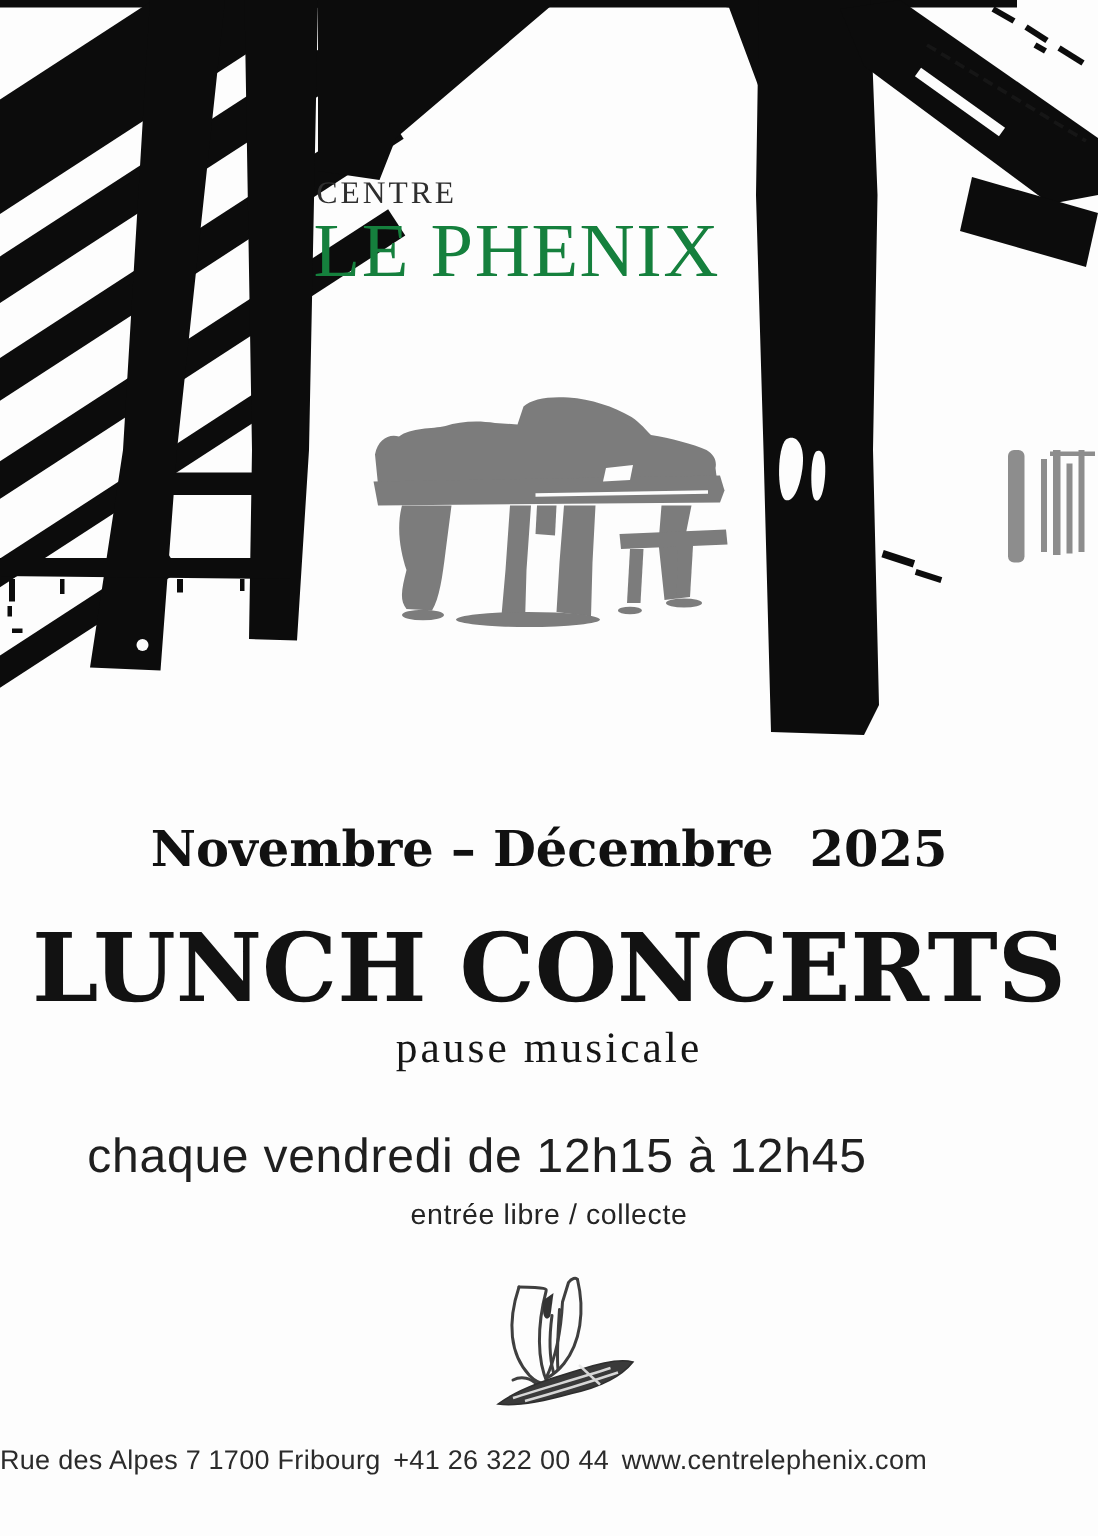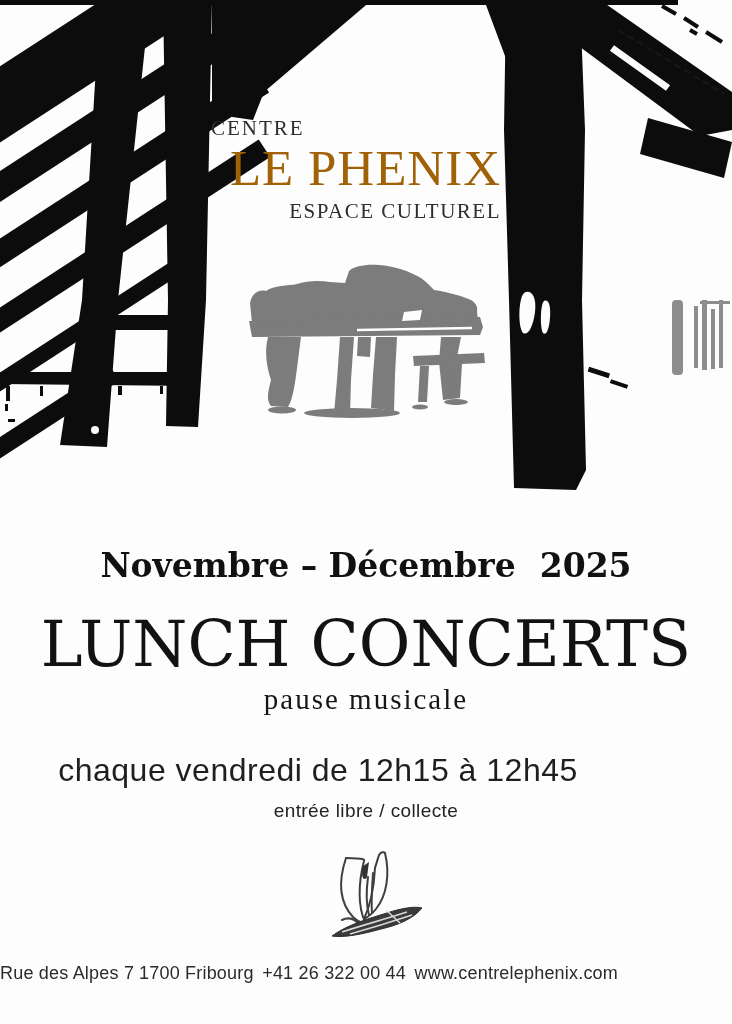--- a/index.html
+++ b/index.html
@@ -19,38 +19,38 @@
   .logo{
     position:absolute;left:209px;top:118px;width:292px;
     font-family:"Liberation Serif",serif;
     line-height:1;
   }
   .logo-centre{
     font-size:21px;letter-spacing:2px;color:#2e2e2e;
     margin:0 0 4px 2px;
   }
   .logo-name{
-    font-size:51px;letter-spacing:1px;color:#a16207;
-    margin:0;white-space:nowrap;text-align:right;
+    font-size:51px;letter-spacing:1px;color:#15803d;
+    margin:0;white-space:nowrap;
   }
   .logo-tagline{
     font-size:21px;letter-spacing:1.5px;color:#2e2e2e;
     text-align:right;margin:7px 0 0 0;
   }
 
   .date-line{
     position:absolute;left:0;top:546px;width:732px;
     display:flex;justify-content:center;align-items:baseline;gap:24px;
     font-family:"DejaVu Serif",serif;font-weight:700;
     font-size:33px;color:#111;
   }
   .title{
     position:absolute;left:0;top:608px;width:732px;
     text-align:center;
-    font-family:"DejaVu Serif",serif;font-weight:400;
+    font-family:"DejaVu Serif",serif;font-weight:700;
     font-size:63px;letter-spacing:0px;color:#121212;
     margin:0;white-space:nowrap;
   }
   .subtitle{
     position:absolute;left:0;top:683px;width:732px;
     text-align:center;
     font-family:Liberation Serif, serif;font-weight:400;
     font-size:29px;letter-spacing:2px;color:#161616;
   }
   .schedule{
@@ -171,21 +171,20 @@
       </g>
 
       <line x1="357" y1="330" x2="472" y2="328" stroke="#fdfdfd" stroke-width="2.5"></line>
       <polygon points="404,312 422,310 420,320 402,321" fill="#fdfdfd"></polygon>
     </svg>
   </div>
 
   <div class="logo">
     <div class="logo-centre">CENTRE</div>
     <div class="logo-name">LE PHENIX</div>
-    <div class="logo-tagline">ESPACE CULTUREL</div>
   </div>
 
   <div class="date-line">
     <span>Novembre – Décembre</span>
     <span>2025</span>
   </div>
 
   <h1 class="title">LUNCH CONCERTS</h1>
   <div class="subtitle">pause musicale</div>
 

